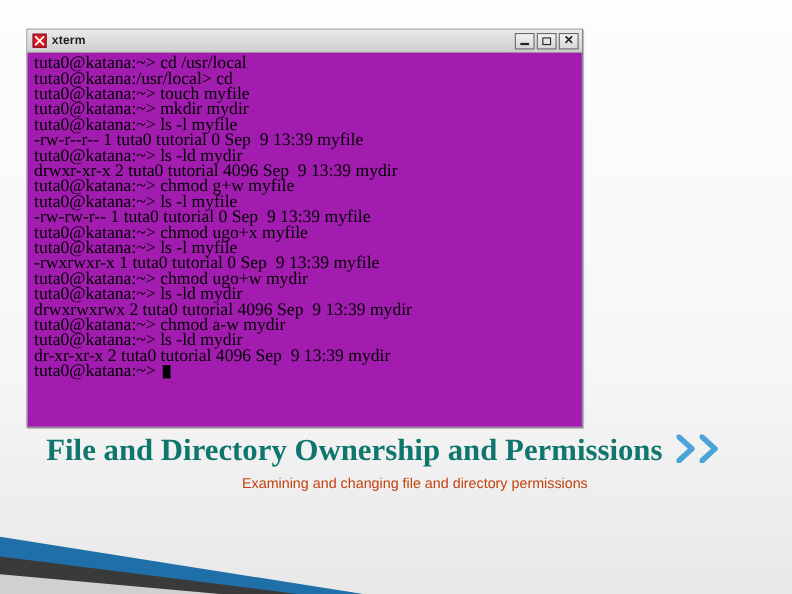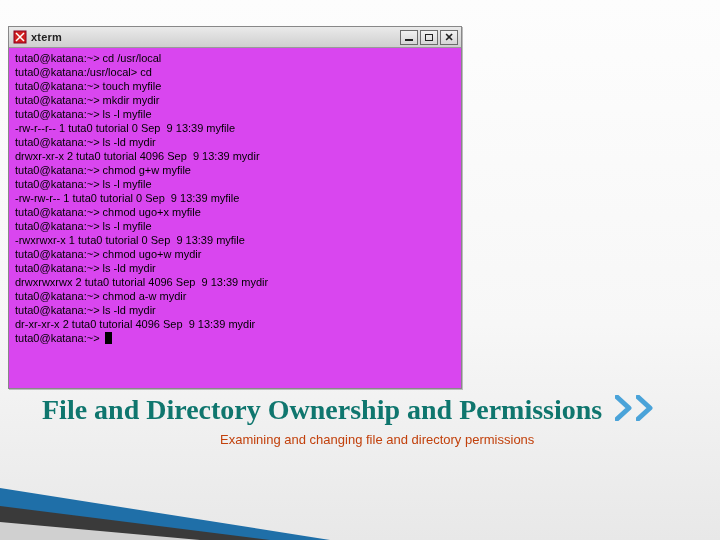--- a/index.html
+++ b/index.html
@@ -14,22 +14,22 @@
     position: absolute;
     left: 0; bottom: 0;
     width: 100%; height: 70px;
     pointer-events: none;
   }
   .accent svg { width: 100%; height: 100%; display: block; }
 
   
   .xterm {
     position: absolute;
-    left: 8px; top: 26px;
-    width: 454px; height: 363px;
+    left: 24px; top: 26px;
+    width: 506px; height: 363px;
     border: 1px solid #888;
     background: #fff;
     box-shadow: 1px 1px 0 #bbb;
     display: flex;
     flex-direction: column;
   }
   .titlebar {
     height: 21px;
     background: linear-gradient(180deg, #eaeaea 0%, #cfcfcf 100%);
     border-bottom: 1px solid #999;
@@ -56,24 +56,24 @@
     font-size: 10px; line-height: 1;
     color: #222;
     cursor: pointer;
   }
   .winbtn .min { display:block; width:8px; height:2px; background:#222; margin-top:6px; }
   .winbtn .max { display:block; width:8px; height:7px; border:1.5px solid #222; }
   .winbtn .xmark { font-weight: bold; font-size: 11px; }
 
   .termbody {
     flex: 1;
-    background: #d946ef;
+    background: #a21caf;
     padding: 3px 6px 3px 6px;
-    font-family: Liberation Sans, sans-serif;
-    font-size: 11px;
+    font-family: Liberation Serif, serif;
+    font-size: 16px;
     line-height: 14px;
     color: #000;
     white-space: pre;
     overflow: hidden;
   }
   .termline { display: block; }
   .cursor {
     display: inline-block;
     width: 7px; height: 12px;
     background: #000;

